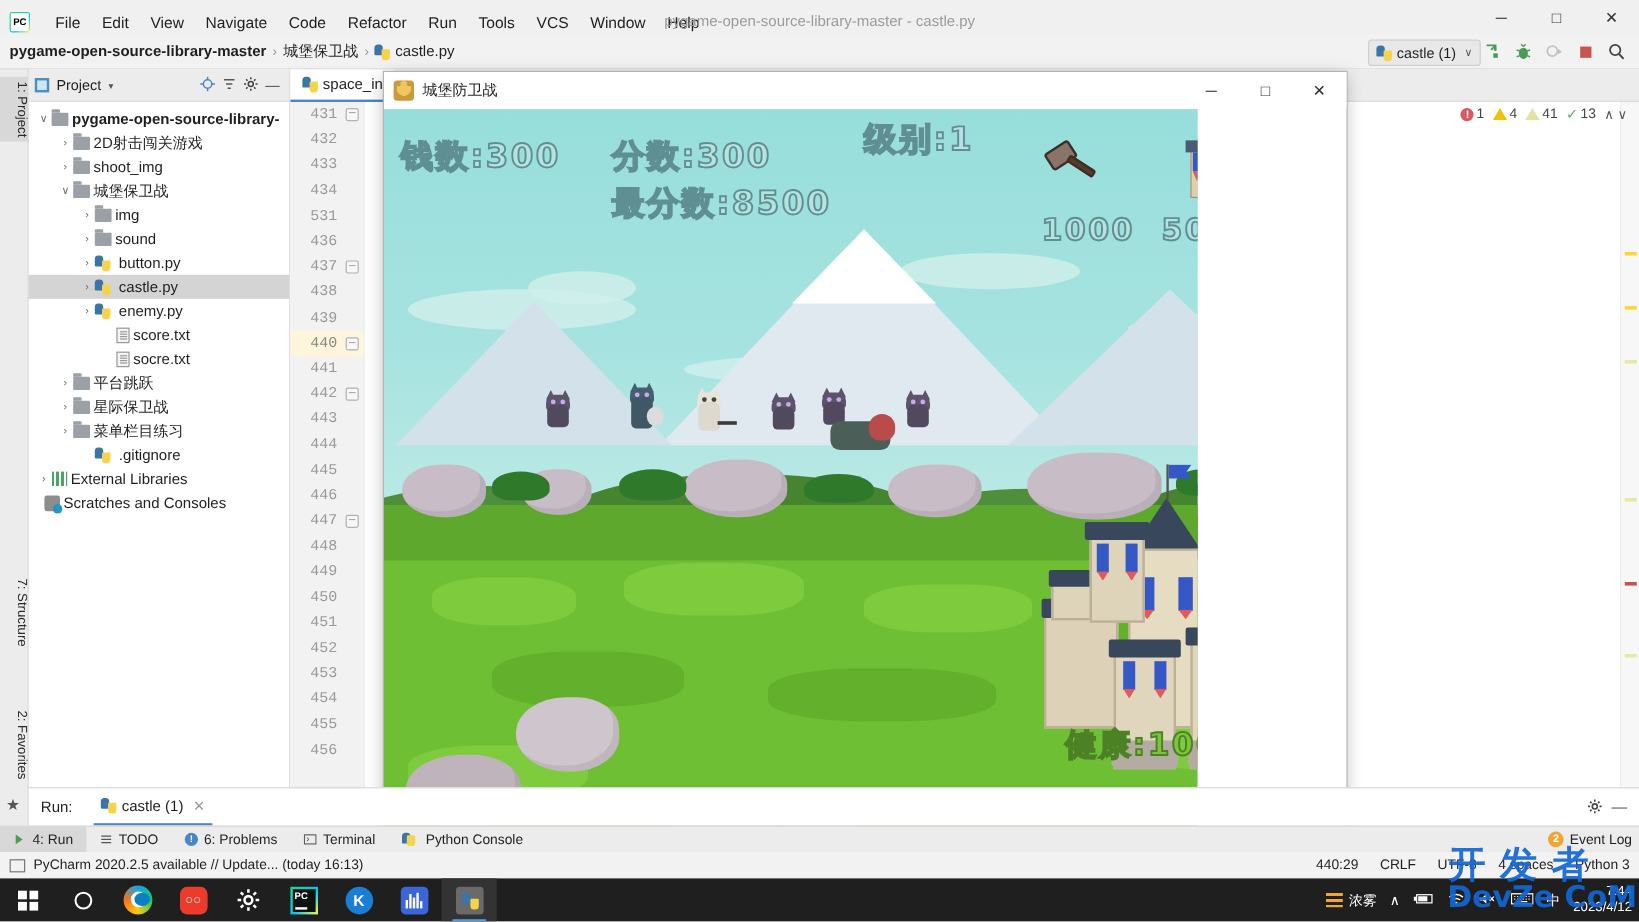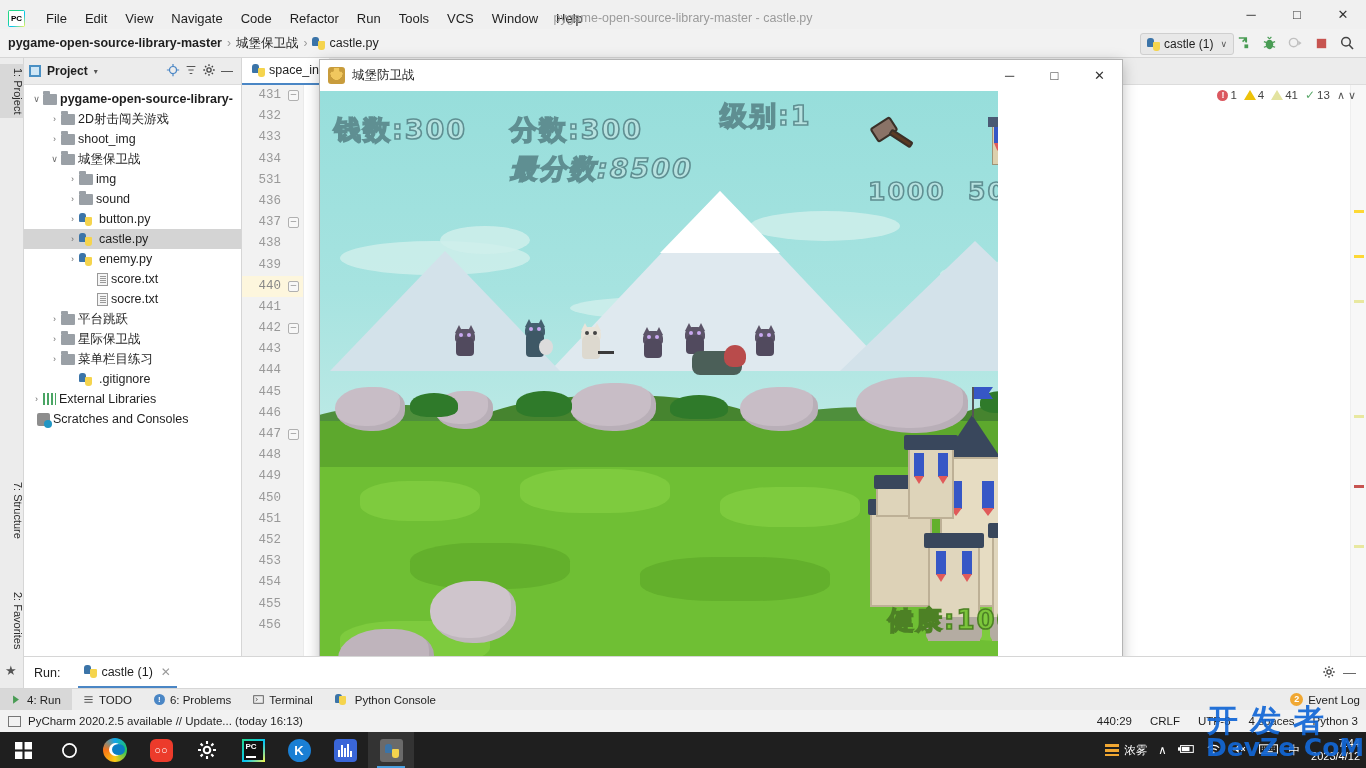--- a/index.html
+++ b/index.html
@@ -85,21 +85,21 @@
     position: absolute; left: 24px; top: 58px; width: 218px; height: 598px;
     background: #ffffff; border-right: 1px solid #d6d6d6;
   }
   .panel-head {
     height: 27px; background: #ececec; border-bottom: 1px solid #dcdcdc;
     display: flex; align-items: center; padding: 0 5px; font-size: 12px; color: #1f1f1f;
   }
   .panel-head .sq {
     width: 12px; height: 12px; border: 2px solid #4a90c4; background:#cfe6f5; margin-right: 6px;
   }
-  .panel-head .ttl { font-weight: bold; text-align: right; }
+  .panel-head .ttl { font-weight: normal; text-align: right; }
   .panel-head .chev { margin-left: 6px; font-size: 8px; color: #555; }
   .panel-head .sp { flex: 1; }
   .ph-btn { width: 18px; text-align: center; font-size: 12px; color: #444; }
 
   .tree { padding-top: 4px; font-size: 12.5px; color: #1f1f1f; }
   .node {
     height: 20px; display: flex; align-items: center; white-space: nowrap; cursor: default;
   }
   .node.sel { background: #d4d4d4; }
   .node .arrow {
@@ -778,21 +778,21 @@
         <div class="e-ear" style="left:3px;"></div>
           <div class="e-ear" style="right:3px;"></div>
         <div class="e-head"></div>
           <div class="e-eye" style="left:7px;"></div>
           <div class="e-eye" style="right:7px;"></div>
         <div class="e-body"></div>
       </div>
 
       <div class="hud big" style="left:14px;top:21px;">钱数:300</div>
       <div class="hud big" style="left:190px;top:21px;">分数:300</div>
-      <div class="hud big" style="left:190px;top:60px;font-style:italic;">最分数:8500</div>
+      <div class="hud big" style="left:190px;top:60px;">最分数:8500</div>
       <div class="hud big" style="left:400px;top:7px;">级别:1</div>
 
       <div style="position:absolute;left:552px;top:28px;width:50px;height:46px;">
         <div style="position:absolute;left:0;top:2px;width:24px;height:17px;background:#8a7367;border:2px solid #3a3028;transform:rotate(-33deg);border-radius:3px;"></div>
         <div style="position:absolute;left:16px;top:16px;width:26px;height:7px;background:#5b3b24;border:2px solid #3a3028;transform:rotate(33deg);border-radius:2px;"></div>
       </div>
       <div style="position:absolute;left:666px;top:22px;width:38px;height:52px;">
         <div style="position:absolute;left:6px;top:12px;width:26px;height:40px;background:#ddd0ae;border:1px solid #9f9478;"></div>
         <div style="position:absolute;left:2px;top:4px;width:34px;height:10px;background:#4a5a74;"></div>
         <div style="position:absolute;left:8px;top:14px;width:7px;height:16px;background:#3657c6;"></div>

